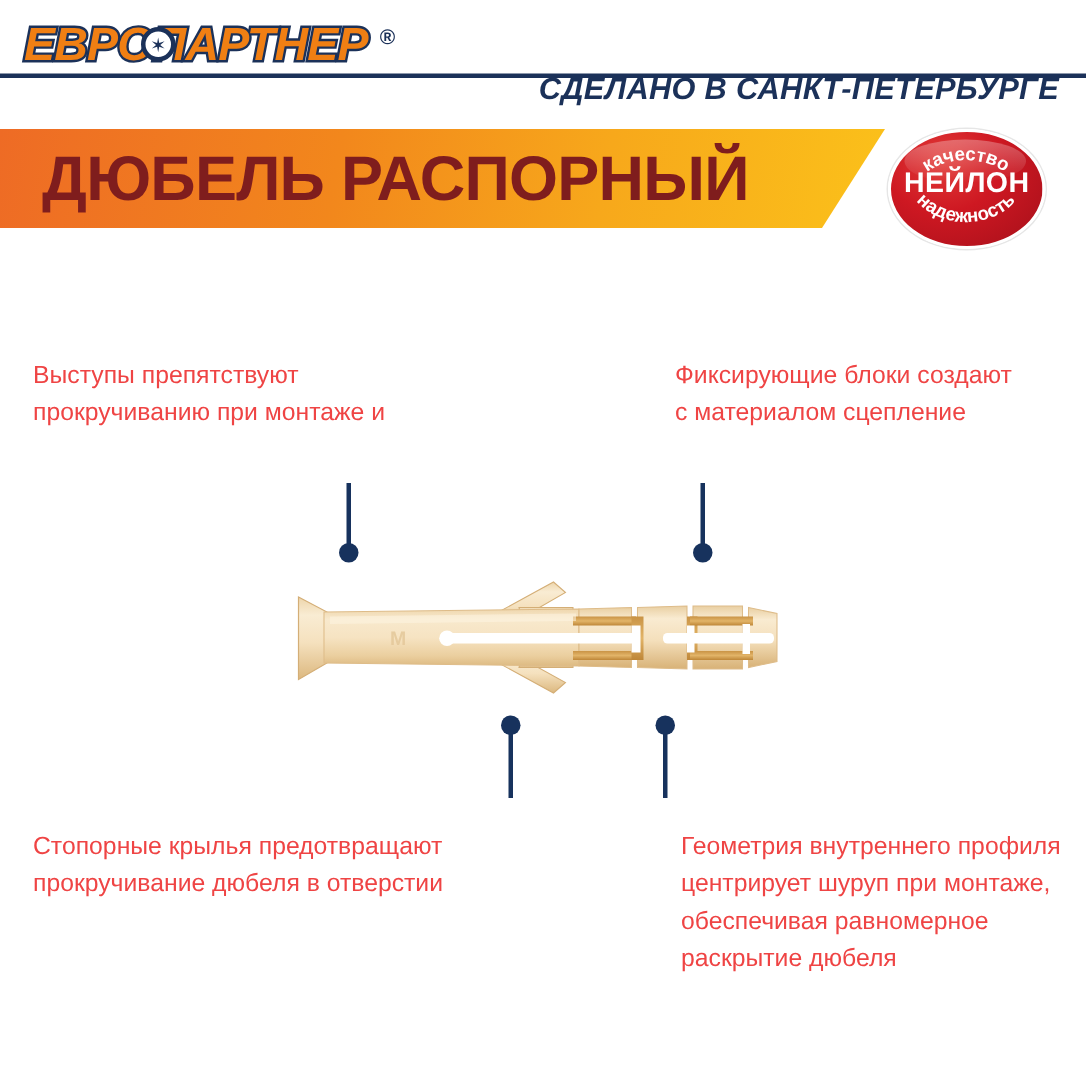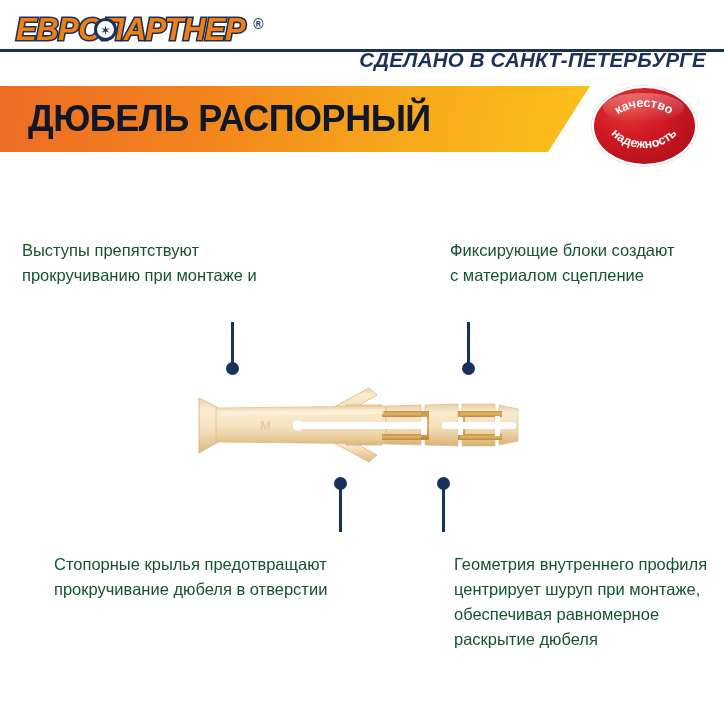--- a/index.html
+++ b/index.html
@@ -89,23 +89,23 @@
   .banner {
     position: absolute;
     left: 0; top: 86px;
     width: 590px; height: 66px;
     background: linear-gradient(100deg, #EE6B25 0%, #F2871C 38%, #F7A81B 68%, #FBC11A 100%);
     clip-path: polygon(0 0, 590px 0, 548px 66px, 0 66px);
   }
   .banner-title {
     position: absolute;
     left: 28px; top: 88px;
-    font-size: 36px;
-    font-weight: bold;
-    color: #0f172a;
+    font-size: 42px;
+    font-weight: bold;
+    color: #7f1d1d;
     letter-spacing: -0.5px;
     line-height: 62px;
     white-space: nowrap;
   }
 
   
   .badge {
     position: absolute;
     left: 592px; top: 86px;
     width: 105px; height: 80px;
@@ -148,28 +148,28 @@
     font-size: 11.5px;
     font-weight: bold;
     color: #ffffff;
     letter-spacing: -0.1px;
     margin-top: 38px;
   }
 
   
   .callout {
     position: absolute;
-    color: #14532d;
+    color: #ef4444;
     font-size: 16.5px;
     line-height: 25px;
   }
   .callout-line { white-space: nowrap; }
   #callout-tl { left: 22px;  top: 238px; }
   #callout-tr { left: 450px; top: 238px; }
-  #callout-bl { left: 22px;  top: 552px; margin-left: 32px; }
+  #callout-bl { left: 22px;  top: 552px; }
   #callout-br { left: 430px; top: 552px; margin-left: 24px; }
 
   
   .pointer-line {
     position: absolute;
     width: 2.5px;
     background: #17325D;
   }
   .pointer-dot {
     position: absolute;
@@ -222,20 +222,21 @@
         <path id="arcTop" d="M 13,40 A 39,31 0 0 1 87,40" fill="none"></path>
         <path id="arcBot" d="M 12,38 A 40,32 0 0 0 88,38" fill="none"></path>
       </defs>
       <text class="badge-arc">
         <textPath href="#arcTop" startOffset="50%" text-anchor="middle">качество</textPath>
       </text>
       <text class="badge-arc">
         <textPath href="#arcBot" startOffset="50%" text-anchor="middle">надежность</textPath>
       </text>
     </svg>
+    <div class="badge-main">НЕЙЛОН</div>
     <div class="badge-temp">- 40°C - +80°C</div>
   </div>
 
   <div class="callout" id="callout-tl">
     <div class="callout-line">Выступы препятствуют</div>
     <div class="callout-line">прокручиванию при монтаже и</div>
   </div>
 
   <div class="callout" id="callout-tr">
     <div class="callout-line">Фиксирующие блоки создают</div>

